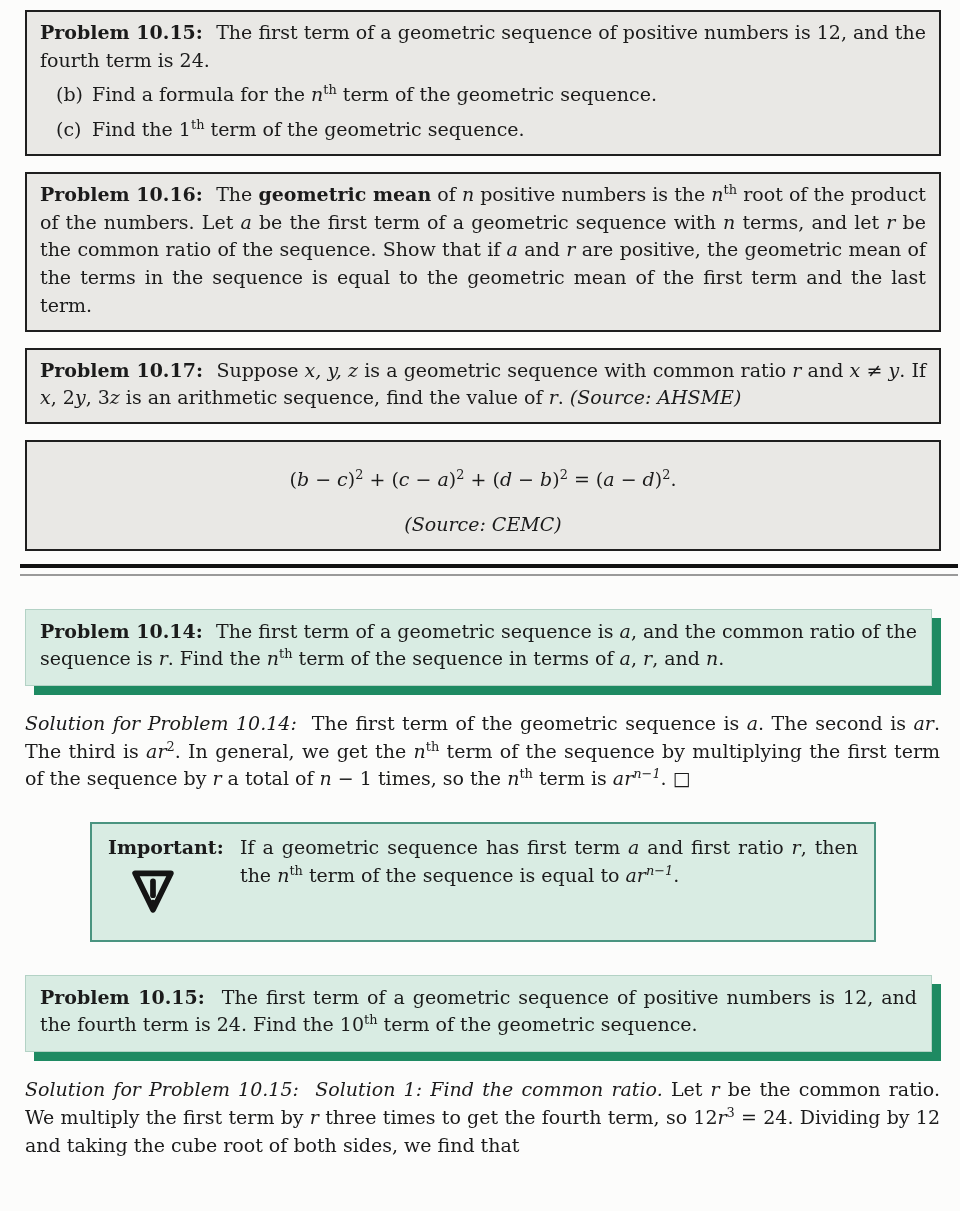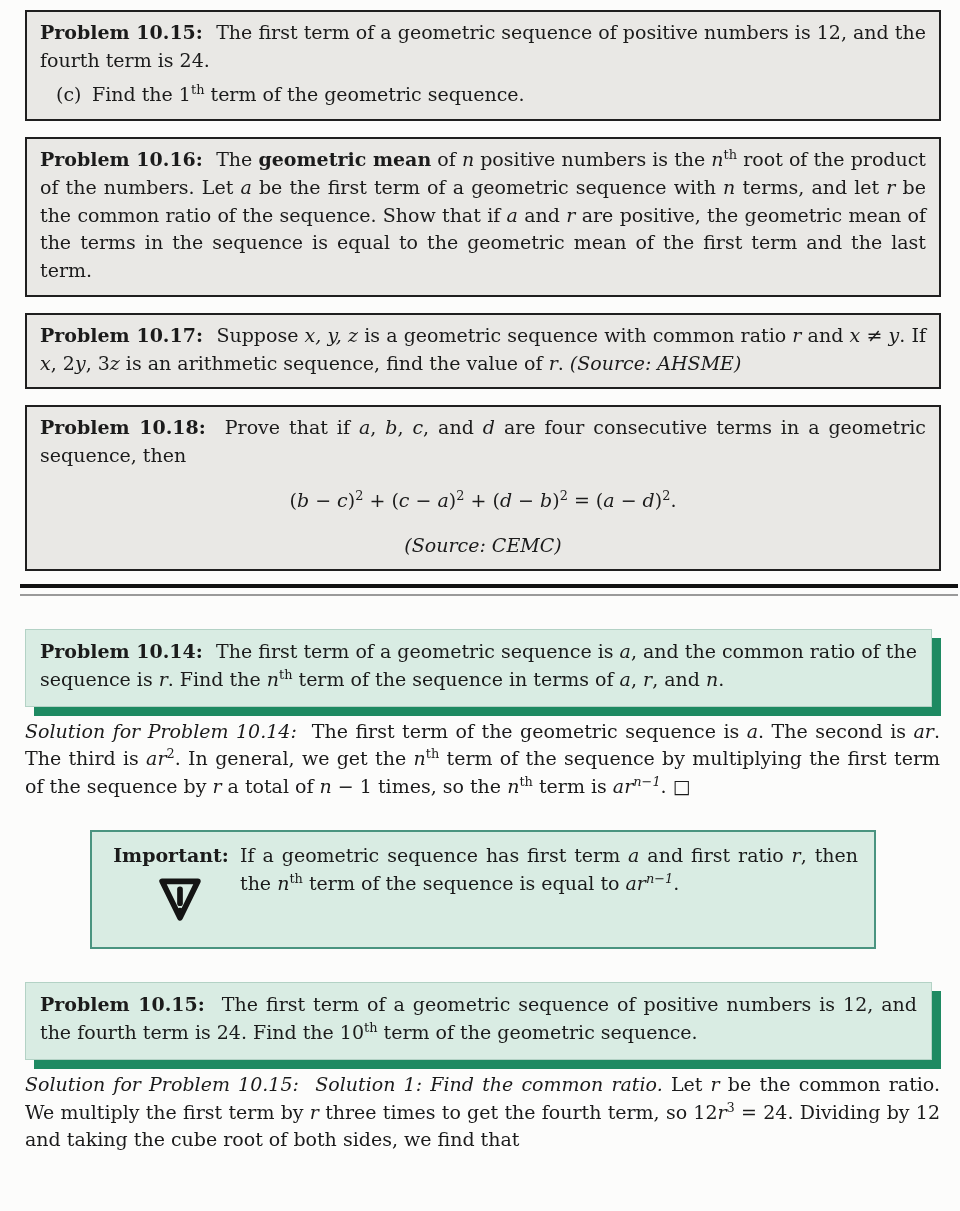--- a/index.html
+++ b/index.html
@@ -30,55 +30,57 @@
   .source-line{margin-top:17px;text-align:center;}
   .double-rule{margin:13px 2px 0 20px;}
   .rule-a{height:4px;background:var(--rule-dark);}
   .rule-b{height:2px;background:var(--rule-light);margin-top:6px;}
   .mint-box{
     box-sizing:border-box;margin:33px 28px 0 25px;
     background:var(--mint-bg);border:1px solid #b3d2c5;
     box-shadow:9px 9px 0 var(--mint-shadow);
     padding:8px 14px 12px;text-align:justify;
   }
-  .para{margin:11px 20px 0 25px;text-align:justify;}
+  .para{margin:24px 20px 0 25px;text-align:justify;}
   .important-box{
     box-sizing:border-box;width:786px;margin:29px 0 0 90px;
     border:2px solid var(--mint-border);background:var(--mint-bg);
     padding:10px 16px 14px;display:flex;
   }
-  .imp-left{width:126px;flex:none;text-align:center;}
+  .imp-left{width:126px;flex:none;}
   .imp-label{font-weight:bold;}
   .imp-icon{margin:4px 0 0 18px;}
   .imp-body{flex:1;text-align:justify;padding-left:6px;}
 </style>
 </head>
 <body>
 
 <div class="page">
 
   <div class="gray-box first">
     <div><span class="rb">Problem 10.15:&nbsp; </span><span>The first term of a geometric sequence of positive numbers is 12, and the fourth term is 24.</span></div>
     <div class="parts">
+      <div class="part">
+        <span class="part-label">(b)</span><span><span>Find a formula for the </span><span class="ri">n</span><sup>th</sup><span> term of the geometric sequence.</span></span>
+      </div>
       <div class="part">
         <span class="part-label">(c)</span><span><span>Find the 1</span><sup>th</sup><span> term of the geometric sequence.</span></span>
       </div>
     </div>
   </div>
 
   <div class="gray-box">
     <div><span class="rb">Problem 10.16:&nbsp; </span><span>The </span><span class="rb">geometric mean</span><span> of </span><span class="ri">n</span><span> positive numbers is the </span><span class="ri">n</span><sup>th</sup><span> root of the product of the numbers. Let </span><span class="ri">a</span><span> be the first term of a geometric sequence with </span><span class="ri">n</span><span> terms, and let </span><span class="ri">r</span><span> be the common ratio of the sequence. Show that if </span><span class="ri">a</span><span> and </span><span class="ri">r</span><span> are positive, the geometric mean of the terms in the sequence is equal to the geometric mean of the first term and the last term.</span></div>
   </div>
 
   <div class="gray-box">
     <div><span class="rb">Problem 10.17:&nbsp; </span><span>Suppose </span><span class="ri">x, y, z</span><span> is a geometric sequence with common ratio </span><span class="ri">r</span><span> and </span><span class="ri">x</span><span> ≠ </span><span class="ri">y</span><span>.  If </span><span class="ri">x</span><span>, 2</span><span class="ri">y</span><span>, 3</span><span class="ri">z</span><span> is an arithmetic sequence, find the value of </span><span class="ri">r</span><span>. </span><span class="ri">(Source: AHSME)</span></div>
   </div>
 
   <div class="gray-box">
-    <div><span class="rb">Problem 10.18:&nbsp; </span><span>Prove that if </span><span class="ri">a</span><span>, </span><span class="ri">b</span><span>, </span><span class="ri">c</span><span>, and </span><span class="ri">d</span><span> are four consecutive terms in a geometric sequence, then</span></div>
     <div class="equation"><span>(</span><span class="ri">b</span><span> − </span><span class="ri">c</span><span>)</span><sup>2</sup><span> + (</span><span class="ri">c</span><span> − </span><span class="ri">a</span><span>)</span><sup>2</sup><span> + (</span><span class="ri">d</span><span> − </span><span class="ri">b</span><span>)</span><sup>2</sup><span> = (</span><span class="ri">a</span><span> − </span><span class="ri">d</span><span>)</span><sup>2</sup><span>.</span></div>
     <div class="source-line"><span class="ri">(Source: CEMC)</span></div>
   </div>
 
   <div class="double-rule">
     <div class="rule-a"></div>
     <div class="rule-b"></div>
   </div>
 
   <div class="mint-box">

